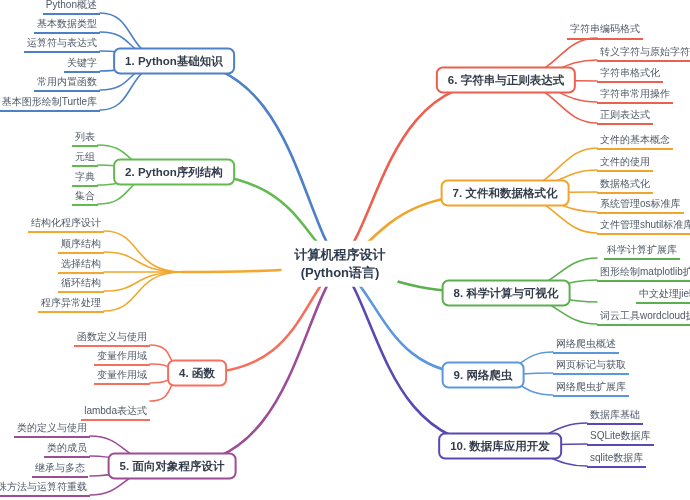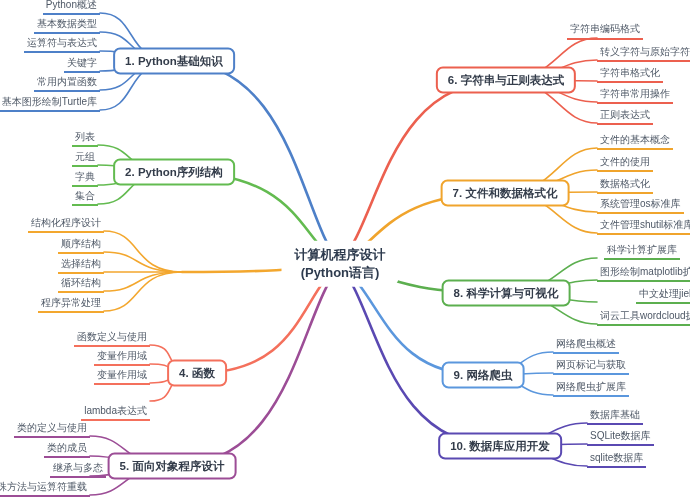--- a/index.html
+++ b/index.html
@@ -124,21 +124,21 @@
   <div class="leaf c3" style="right:586px;top:276px;">循环结构</div>
   <div class="leaf c3" style="right:586px;top:296px;">程序异常处理</div>
 
   <div class="leaf c4" style="right:540px;top:330px;">函数定义与使用</div>
   <div class="leaf c4" style="right:540px;top:349px;">变量作用域</div>
   <div class="leaf c4" style="right:540px;top:368px;">变量作用域</div>
   <div class="leaf c4" style="right:540px;top:366px;margin-top:38px;">lambda表达式</div>
 
   <div class="leaf c5" style="right:600px;top:421px;">类的定义与使用</div>
   <div class="leaf c5" style="right:600px;top:441px;">类的成员</div>
-  <div class="leaf c5" style="right:584px;top:461px;">继承与多态</div>
+  <div class="leaf c5" style="right:602px;top:461px;">继承与多态</div>
   <div class="leaf c5" style="right:600px;top:480px;">特殊方法与运算符重载</div>
 
   <div class="leaf c6" style="left:567px;top:23px;font-family:Liberation Mono, monospace;">字符串编码格式</div>
   <div class="leaf c6" style="left:597px;top:45px;">转义字符与原始字符串</div>
   <div class="leaf c6" style="left:597px;top:66px;">字符串格式化</div>
   <div class="leaf c6" style="left:597px;top:87px;">字符串常用操作</div>
   <div class="leaf c6" style="left:597px;top:108px;">正则表达式</div>
 
   <div class="leaf c7" style="left:597px;top:133px;">文件的基本概念</div>
   <div class="leaf c7" style="left:597px;top:155px;">文件的使用</div>

